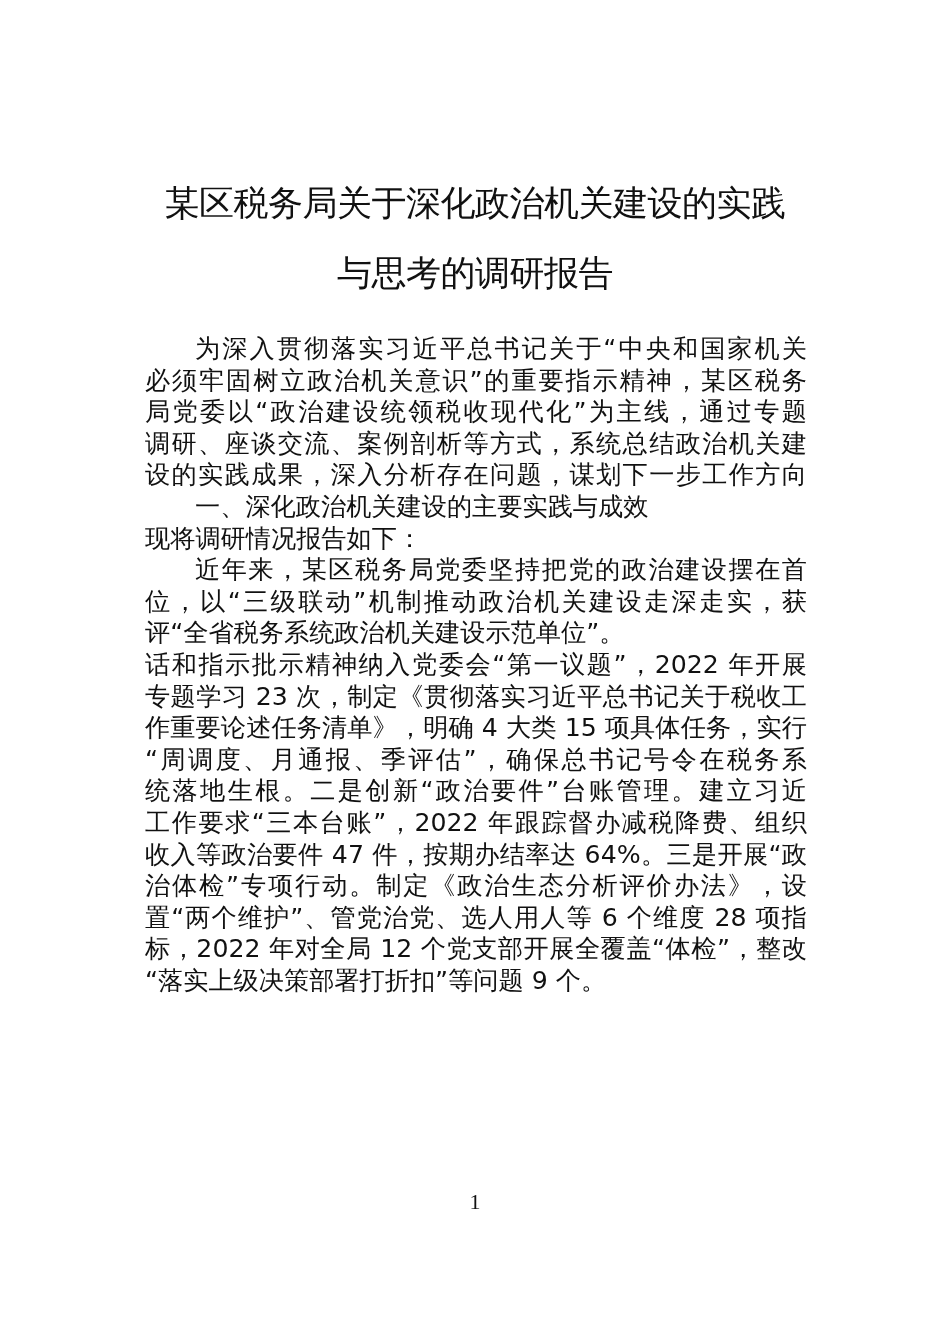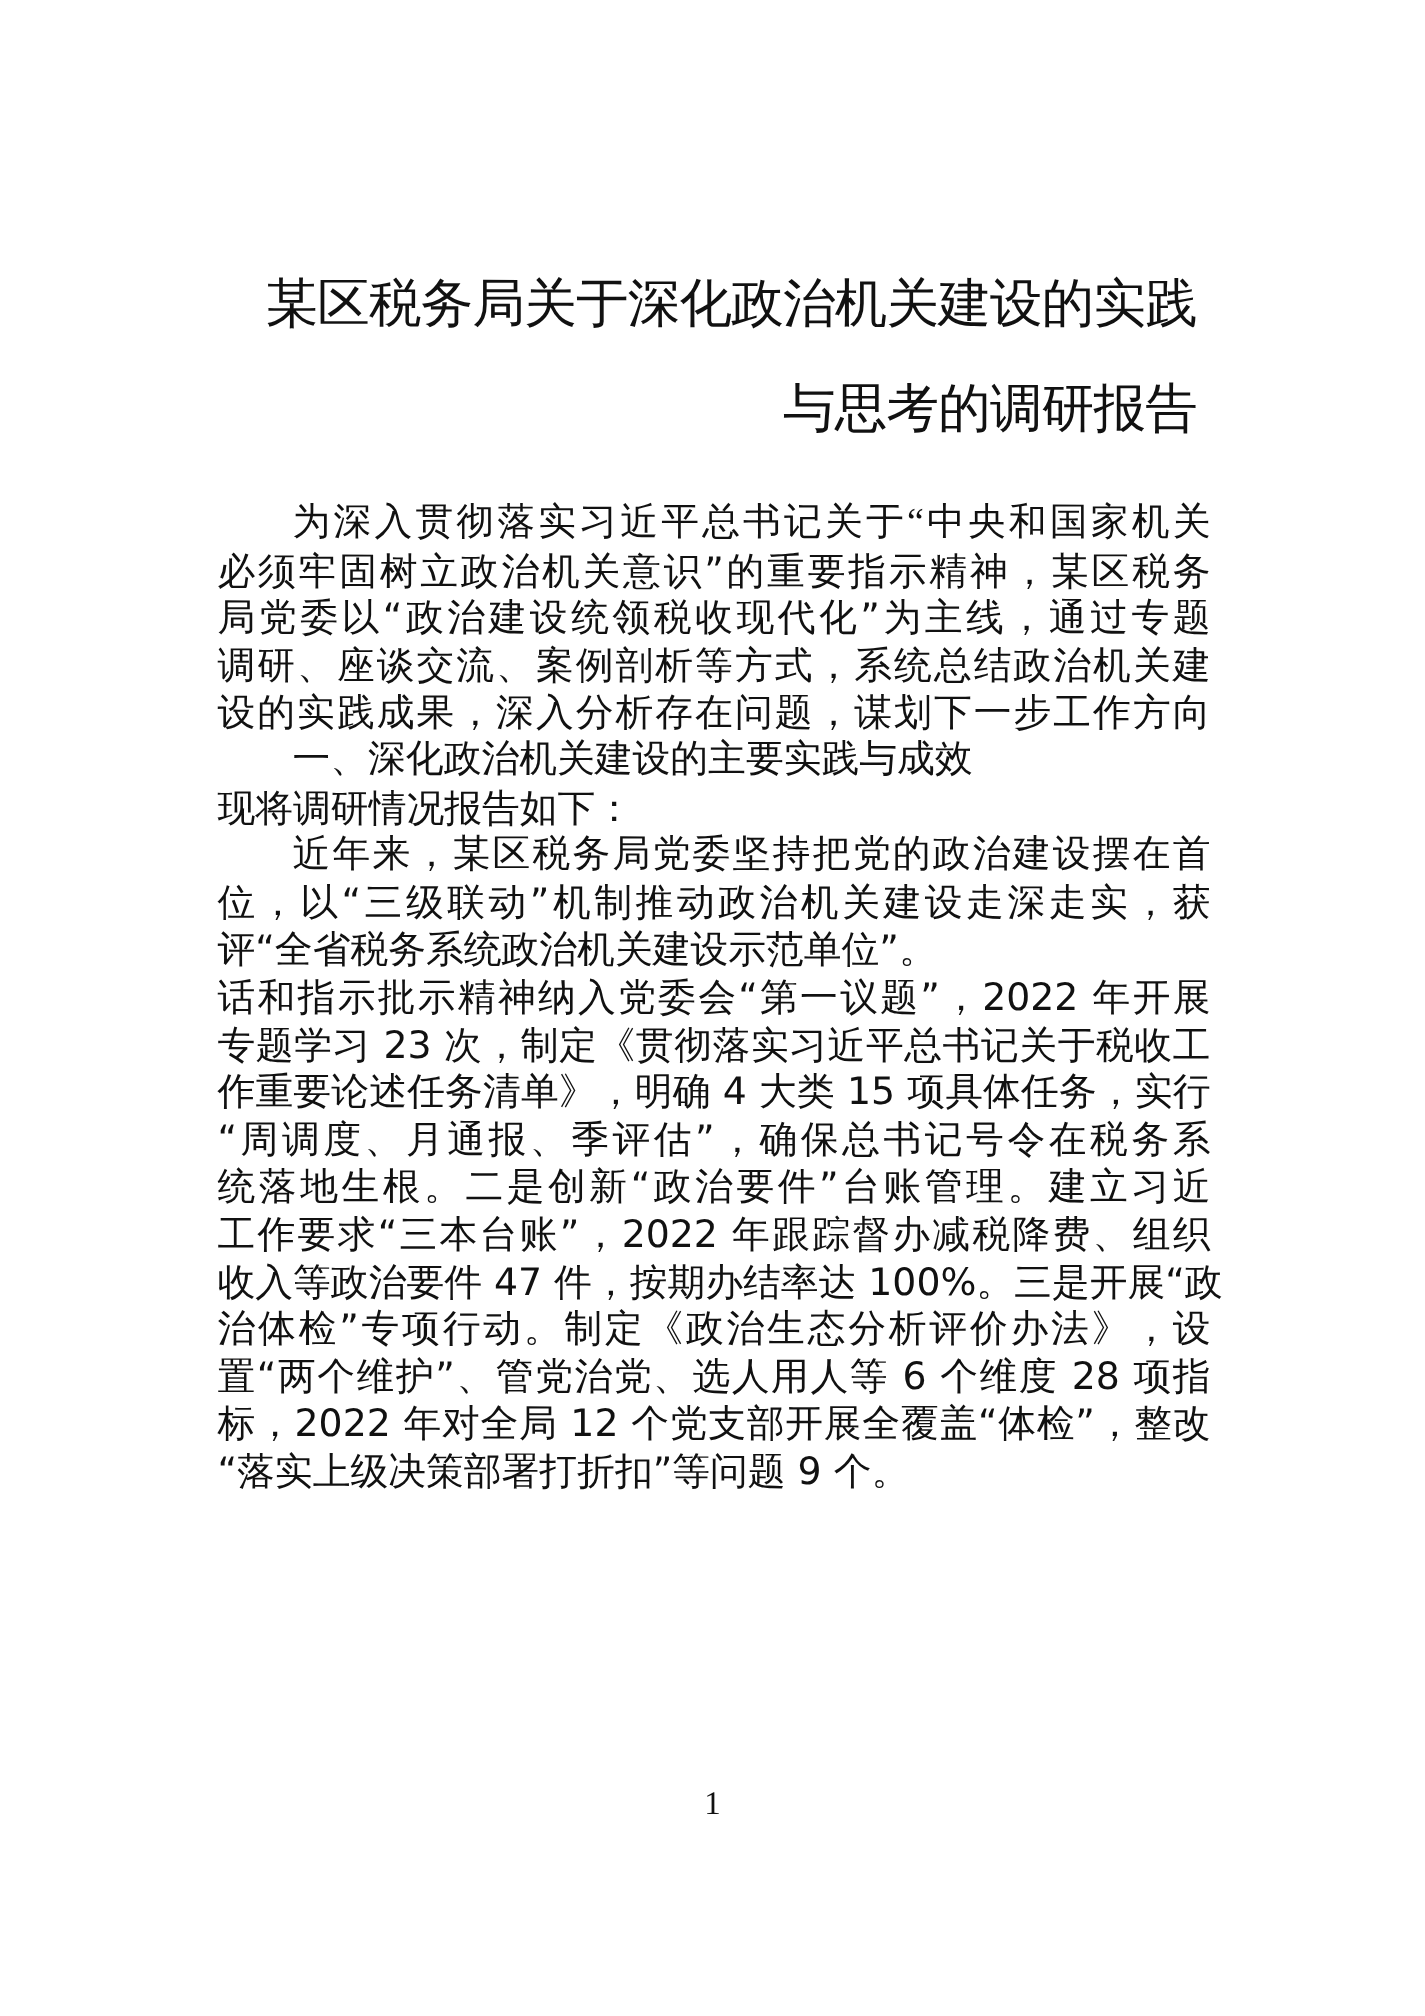--- a/index.html
+++ b/index.html
@@ -18,24 +18,24 @@
     .page {
       position: absolute;
       left: 0;
       top: 0;
       width: 950px;
       height: 1344px;
       background: #ffffff;
     }
     .title-block {
       position: absolute;
-      left: 128px;
+      left: 140px;
       top: 168px;
       width: 670px;
-      text-align: right;
+      text-align: center;
     }
     .title-line {
       font-size: 35px;
       line-height: 70px;
       height: 70px;
       white-space: nowrap;
       letter-spacing: -0.5px;
       color: #111;
     }
     .body-block {
@@ -51,21 +51,20 @@
       white-space: nowrap;
       text-align: justify;
       text-align-last: justify;
       color: #111;
     }
     .line.last {
       text-align-last: left;
     }
     .line.indent {
       padding-left: 50px;
-      font-family: Liberation Serif, serif;
     }
     .page-number {
       position: absolute;
       left: 0;
       width: 950px;
       top: 1189px;
       text-align: center;
       font-family: "Liberation Serif", "DejaVu Serif", serif;
       font-size: 22px;
       line-height: 26px;
@@ -96,21 +95,21 @@
     <div class="line indent">近年来，某区税务局党委坚持把党的政治建设摆在首</div>
     <div class="line">位，以“三级联动”机制推动政治机关建设走深走实，获</div>
     <div class="line last">评“全省税务系统政治机关建设示范单位”。</div>
 
     <div class="line">话和指示批示精神纳入党委会“第一议题”，2022 年开展</div>
     <div class="line">专题学习 23 次，制定《贯彻落实习近平总书记关于税收工</div>
     <div class="line">作重要论述任务清单》，明确 4 大类 15 项具体任务，实行</div>
     <div class="line">“周调度、月通报、季评估”，确保总书记号令在税务系</div>
     <div class="line">统落地生根。二是创新“政治要件”台账管理。建立习近</div>
     <div class="line">工作要求“三本台账”，2022 年跟踪督办减税降费、组织</div>
-    <div class="line">收入等政治要件 47 件，按期办结率达 100%。三是开展“政</div>
+    <div class="line">收入等政治要件 47 件，按期办结率达 64%。三是开展“政</div>
     <div class="line">治体检”专项行动。制定《政治生态分析评价办法》，设</div>
     <div class="line">置“两个维护”、管党治党、选人用人等 6 个维度 28 项指</div>
     <div class="line">标，2022 年对全局 12 个党支部开展全覆盖“体检”，整改</div>
     <div class="line last">“落实上级决策部署打折扣”等问题 9 个。</div>
   </div>
 
   <div class="page-number">1</div>
 </div>
 
 </body></html>

